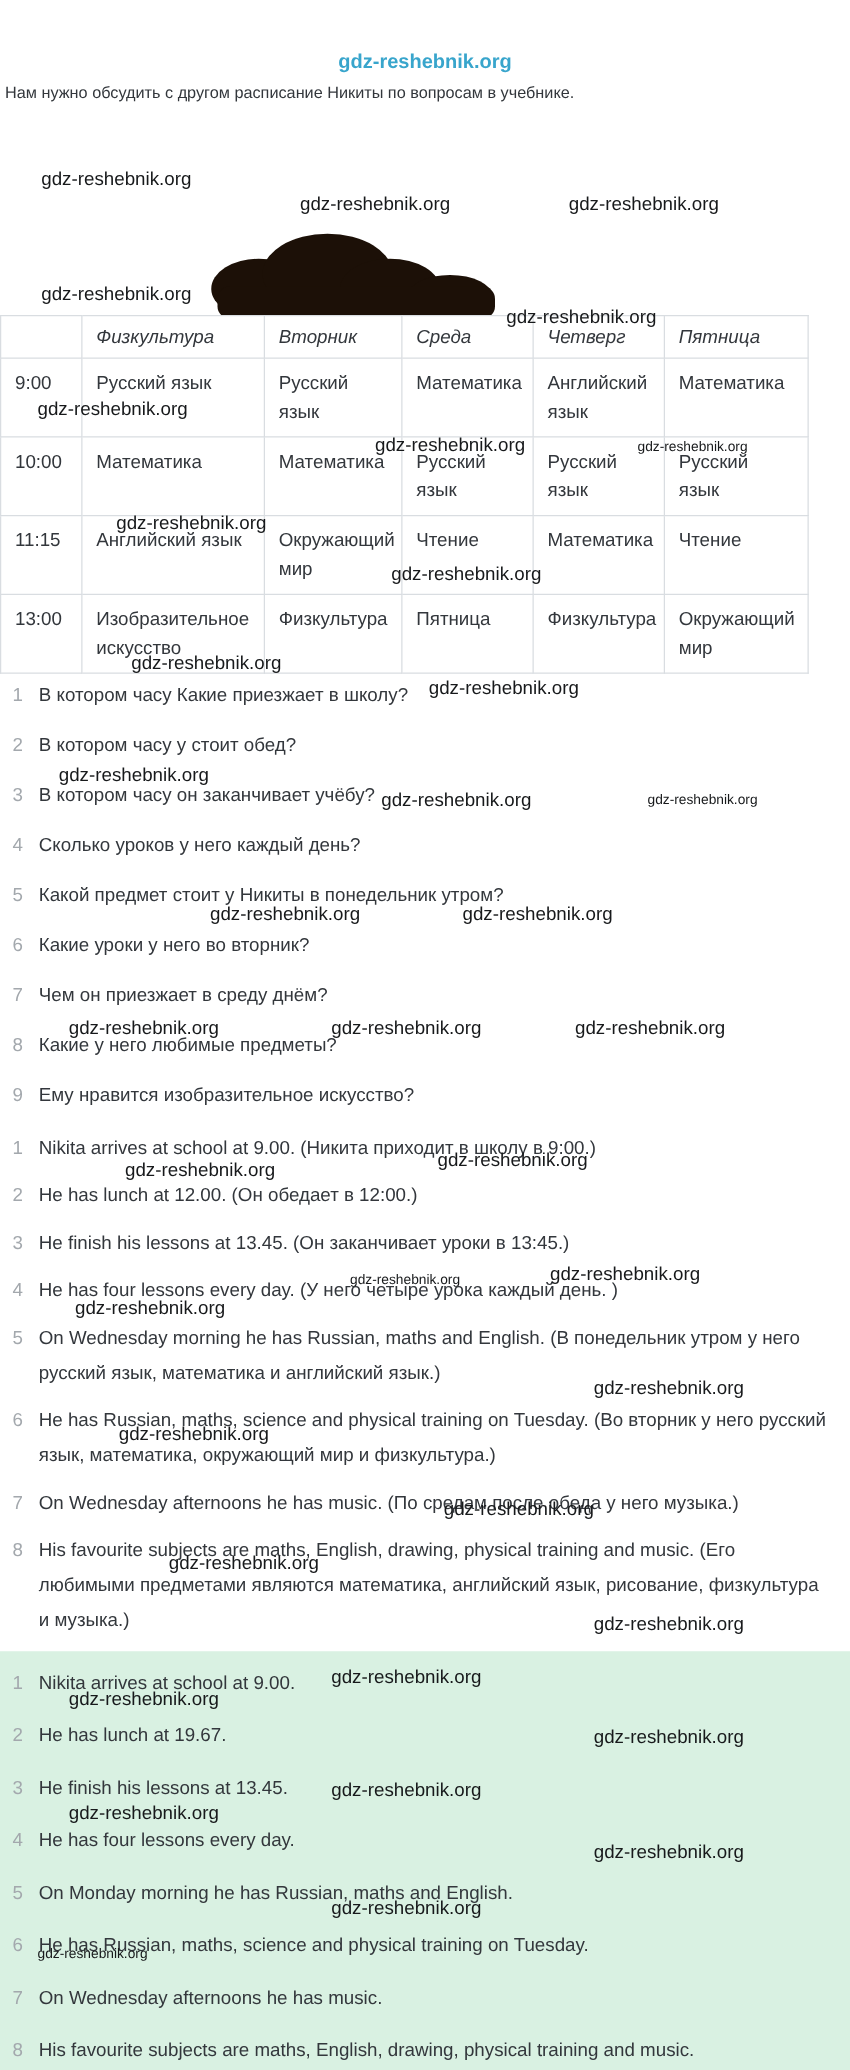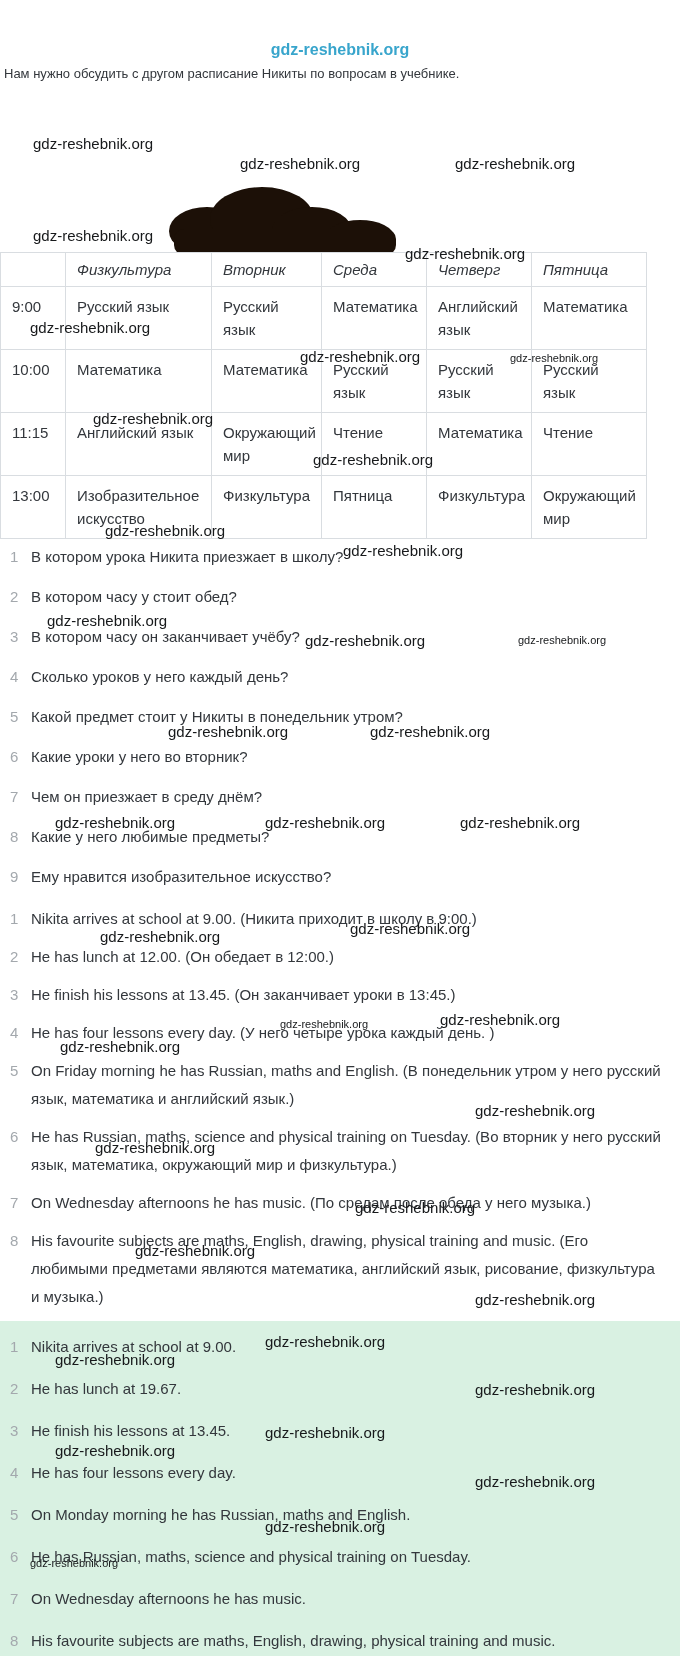--- a/index.html
+++ b/index.html
@@ -113,21 +113,21 @@
         <td>Пятница</td>
         <td>Физкультура</td>
         <td>Окружающий мир</td>
       </tr>
     </tbody>
   </table>
 
   <div class="q-list">
     <div class="item">
         <span class="num">1</span>
-        <span class="txt">В котором урока Никита приезжает в школу?</span>
+        <span class="txt">В котором часу Какие приезжает в школу?</span>
       </div>
     <div class="item">
         <span class="num">2</span>
         <span class="txt">В котором часу у стоит обед?</span>
       </div>
     <div class="item">
         <span class="num">3</span>
         <span class="txt">В котором часу он заканчивает учёбу?</span>
       </div>
     <div class="item">
@@ -168,21 +168,21 @@
     <div class="item">
         <span class="num">3</span>
         <span class="txt">He finish his lessons at 13.45. (Он заканчивает уроки в 13:45.)</span>
       </div>
     <div class="item">
         <span class="num">4</span>
         <span class="txt">He has four lessons every day. (У него четыре урока каждый день. )</span>
       </div>
     <div class="item">
         <span class="num">5</span>
-        <span class="txt">On Friday morning he has Russian, maths and English. (В понедельник утром у него русский язык, математика и английский язык.)</span>
+        <span class="txt">On Wednesday morning he has Russian, maths and English. (В понедельник утром у него русский язык, математика и английский язык.)</span>
       </div>
     <div class="item">
         <span class="num">6</span>
         <span class="txt">He has Russian, maths, science and physical training on Tuesday. (Во вторник у него русский язык, математика, окружающий мир и физкультура.)</span>
       </div>
     <div class="item">
         <span class="num">7</span>
         <span class="txt">On Wednesday afternoons he has music. (По средам после обеда у него музыка.)</span>
       </div>
     <div class="item">

